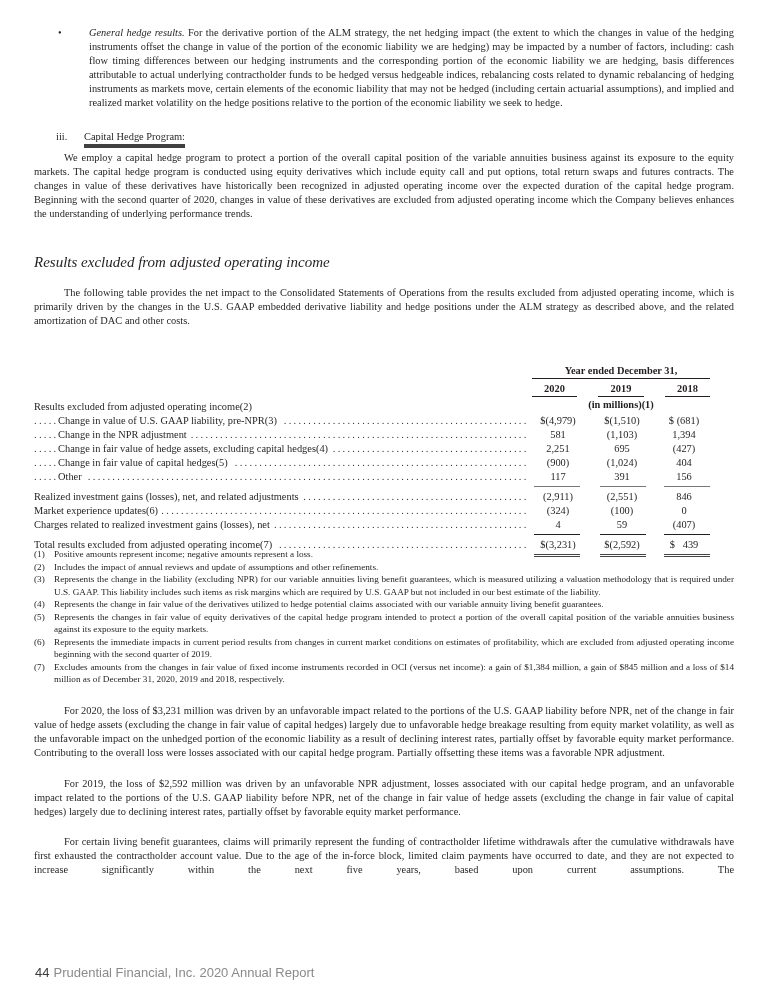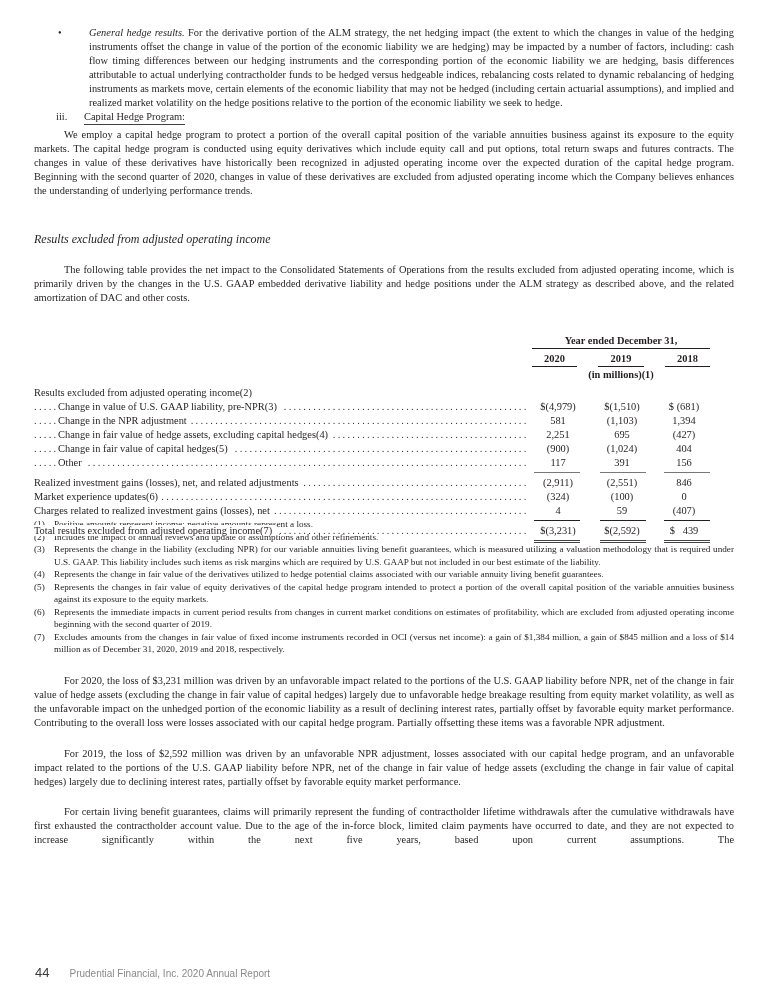--- a/index.html
+++ b/index.html
@@ -11,36 +11,36 @@
       font-size: 10.4px;
       line-height: 14px;
       overflow: hidden;
     }
     .page { position: absolute; left: 34px; top: 26px; width: 700px; }
     .justify { text-align: justify; text-align-last: left; }
     .bullet-block { position: relative; padding-left: 30px; }
     .bullet-block .dot { position: absolute; left: 24px; top: 0; }
     .bullet-text { margin-left: 25px; }
     .italic { font-style: italic; }
-    .roman-heading { padding-left: 22px; display: flex; }
+    .roman-heading { margin-top: 20px; padding-left: 22px; display: flex; }
     .roman-heading .num { width: 28px; }
-    .roman-heading .ttl { border-bottom: 1px solid #404040; line-height: 13px; padding-bottom: 1px; }
+    .roman-heading .ttl { border-bottom: 4px solid #404040; line-height: 13px; padding-bottom: 1px; }
     .para { text-indent: 30px; margin-top: 3px; }
-    .section-heading { font-style: italic; font-size: 12px; margin-top: 34px; line-height: 15px; }
+    .section-heading { font-style: italic; font-size: 15px; margin-top: 34px; line-height: 15px; }
     .para2 { text-indent: 30px; margin-top: 16px; }
 
     
-    .fin-table { position: relative; margin-top: 28px; height: 170px; text-decoration: underline; }
+    .fin-table { position: relative; margin-top: 35px; height: 170px; text-decoration: underline; }
     .th-wrap { position: absolute; left: 498px; top: 0; width: 178px; }
     .th-year { text-align: center; font-weight: bold; border-bottom: 1px solid #231f20; line-height: 15px; }
     .th-cols { display: flex; justify-content: space-between; margin-top: 2px; }
     .th-col { font-weight: bold; text-align: center; width: 45px; border-bottom: 1px solid #231f20; line-height: 15px; }
     .th-col.c2 { width: 46px; }
     .th-units { text-align: center; font-weight: bold; line-height: 15px; }
-    .rows { position: absolute; left: 0; top: 53px; width: 676px; }
+    .rows { position: absolute; left: 0; top: 37px; width: 676px; }
     .row { display: flex; height: 14px; line-height: 14px; white-space: nowrap; }
     .row .lbl { flex: 0 0 500px; overflow: hidden; position: relative; }
     .row .lbl .txt { background: #fff; padding-right: 4px; position: relative; z-index: 1; }
     .row .lbl .dots { position: absolute; left: 0; right: 6px; top: 0; overflow: hidden; letter-spacing: 2.3px; color: #231f20; }
     .row.indent .lbl { padding-left: 24px; }
     .row .val { text-align: center; width: 48px; }
     .row .val.v1 { margin-left: 0px; }
     .row .val.v2 { margin-left: 16px; width: 48px; }
     .row .val.v3 { margin-left: 16px; width: 44px; }
     .rule-line { position: relative; height: 6px; }
@@ -51,22 +51,22 @@
     .footnotes { margin-top: 4px; font-size: 9.2px; line-height: 12.5px; }
     .fn { display: flex; }
     .fn .n { flex: 0 0 20px; }
     .fn .t { flex: 1; text-align: justify; text-align-last: left; }
 
     .body-para { text-indent: 30px; margin-top: 17px; }
     .body-para.first { margin-top: 18px; }
     .section-heading.second { margin-top: 30px; }
 
     .footer { position: absolute; left: 35px; top: 966px; display: flex; align-items: baseline; font-family: "Liberation Sans", "DejaVu Sans", sans-serif; }
-    .footer .pnum { font-size: 13px; color: #3a3a3a; margin-right: 20px; text-align: right; }
-    .footer .ftitle { font-size: 10px; color: #8a8a8a; }
+    .footer .pnum { font-size: 13px; color: #3a3a3a; margin-right: 4px; text-align: right; }
+    .footer .ftitle { font-size: 13px; color: #8a8a8a; }
   </style>
 </head>
 <body>
 
 <div class="page">
 
   <div class="bullet-block justify">
     <span class="dot">•</span>
     <div class="bullet-text"><span class="italic">General hedge results.</span><span> For the derivative portion of the ALM strategy, the net hedging impact (the extent to which the changes in value of the hedging instruments offset the change in value of the portion of the economic liability we are hedging) may be impacted by a number of factors, including: cash flow timing differences between our hedging instruments and the corresponding portion of the economic liability we are hedging, basis differences attributable to actual underlying contractholder funds to be hedged versus hedgeable indices, rebalancing costs related to dynamic rebalancing of hedging instruments as markets move, certain elements of the economic liability that may not be hedged (including certain actuarial assumptions), and implied and realized market volatility on the hedge positions relative to the portion of the economic liability we seek to hedge.</span></div>
   </div>

